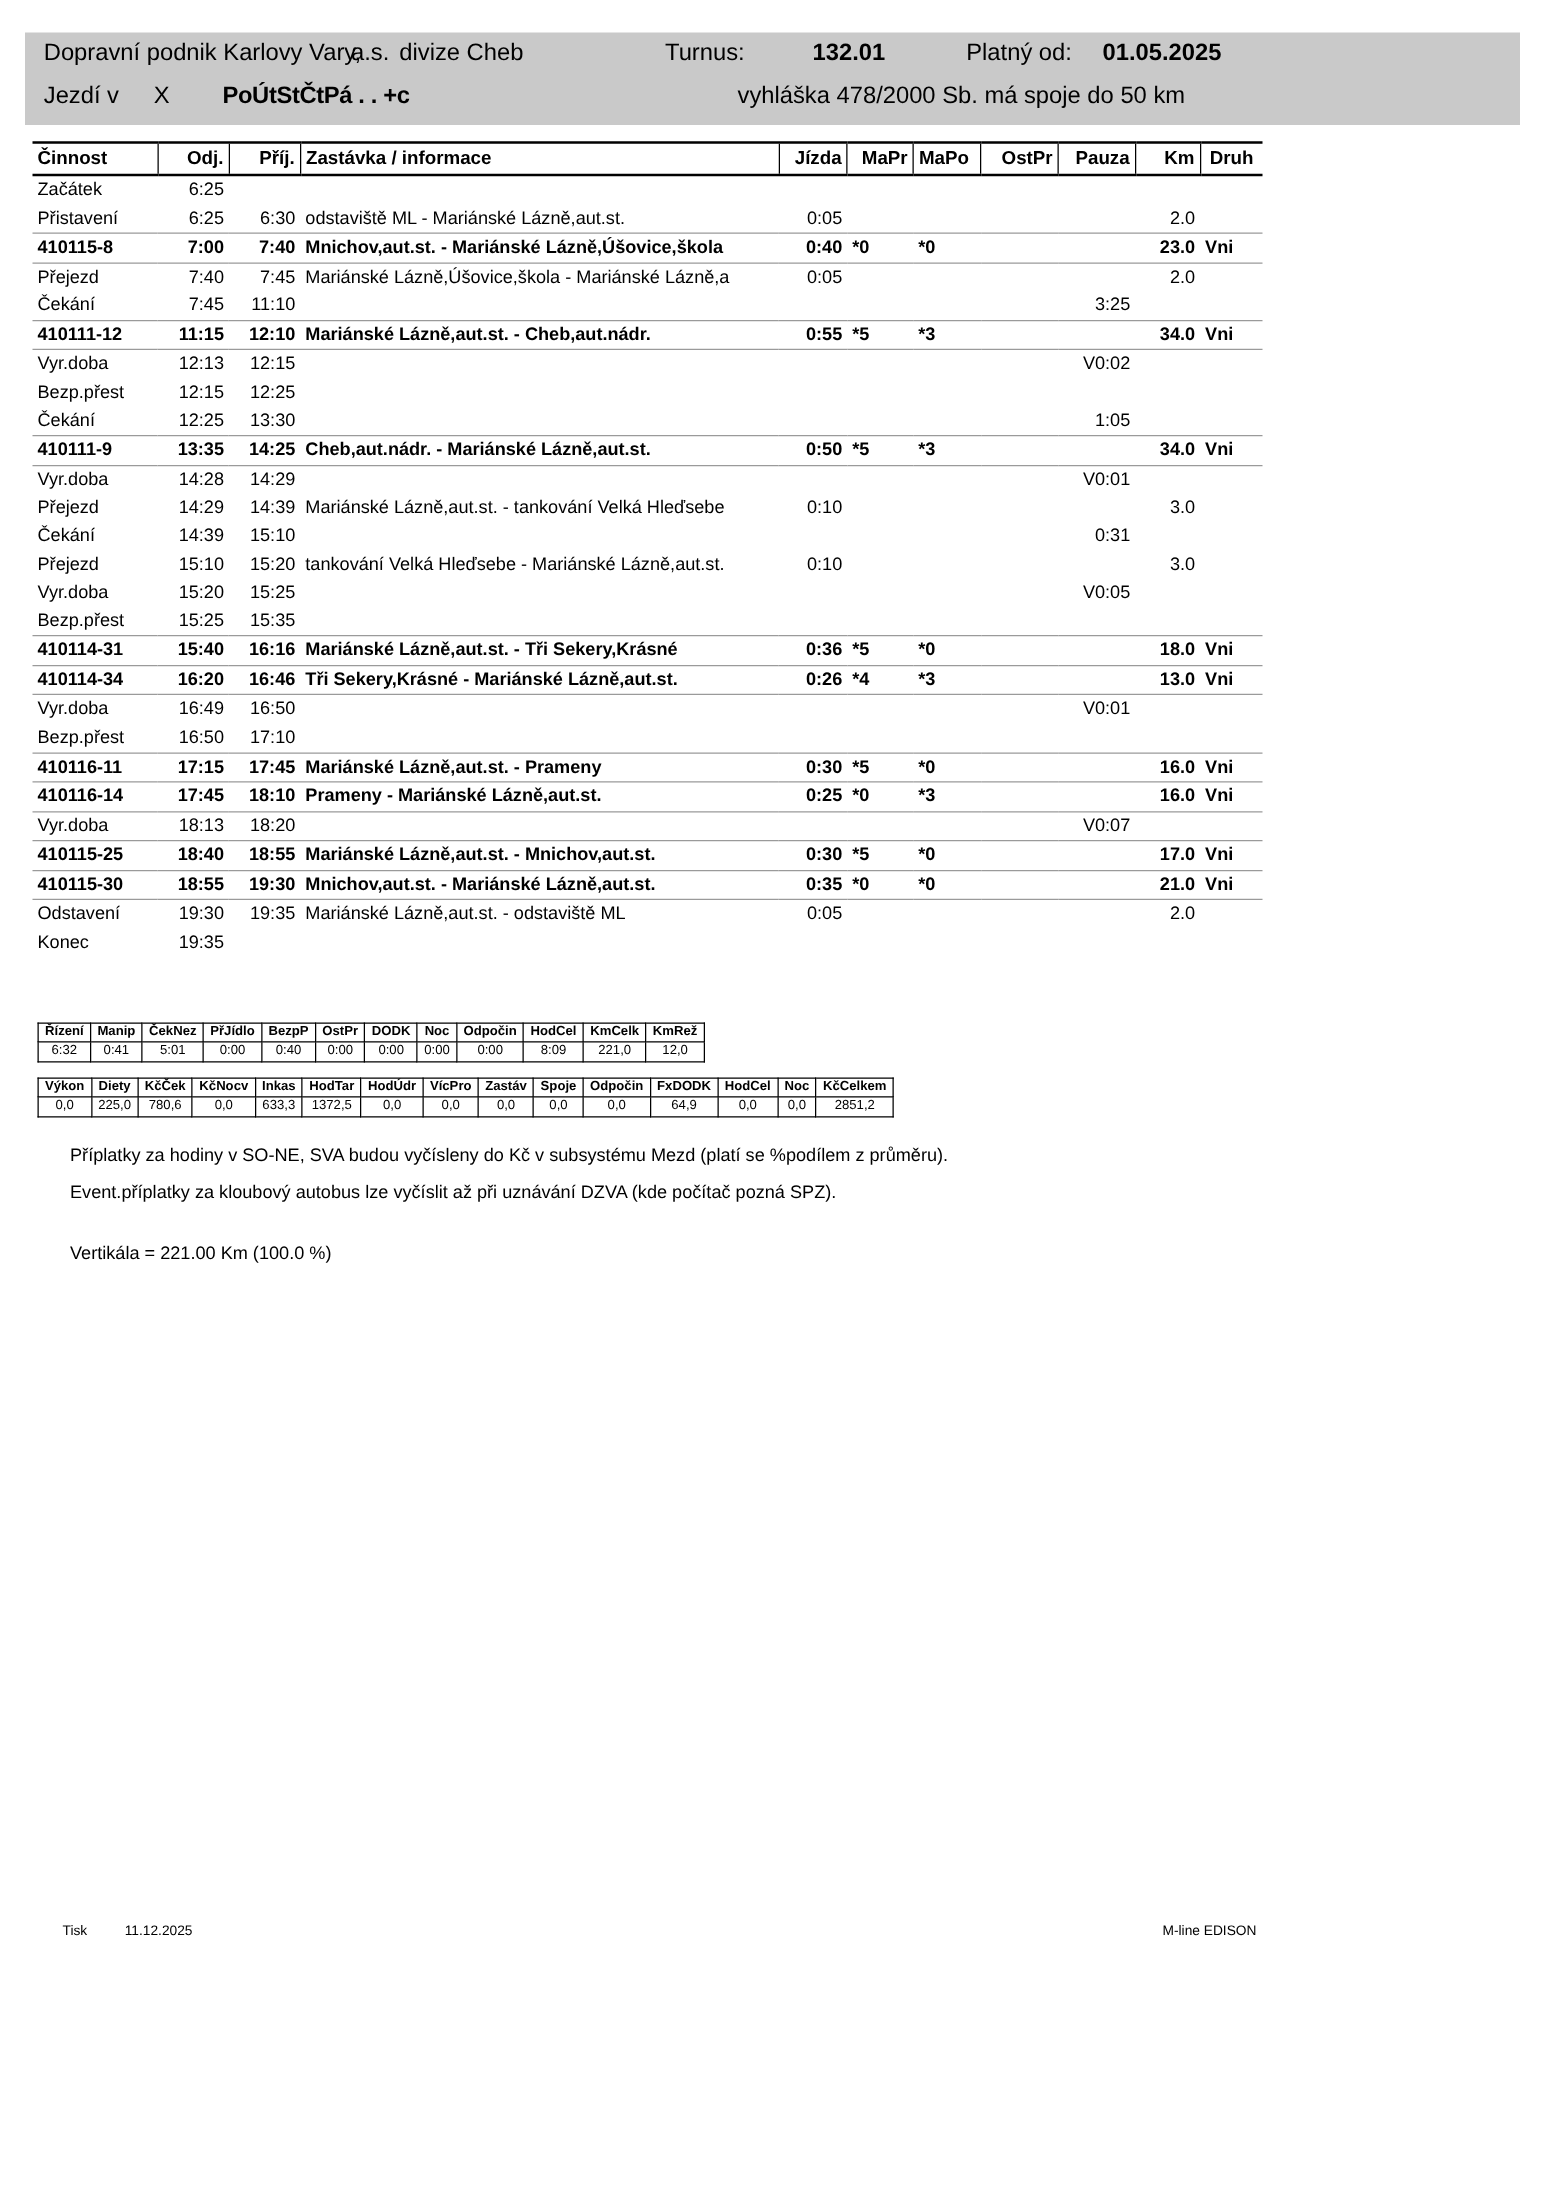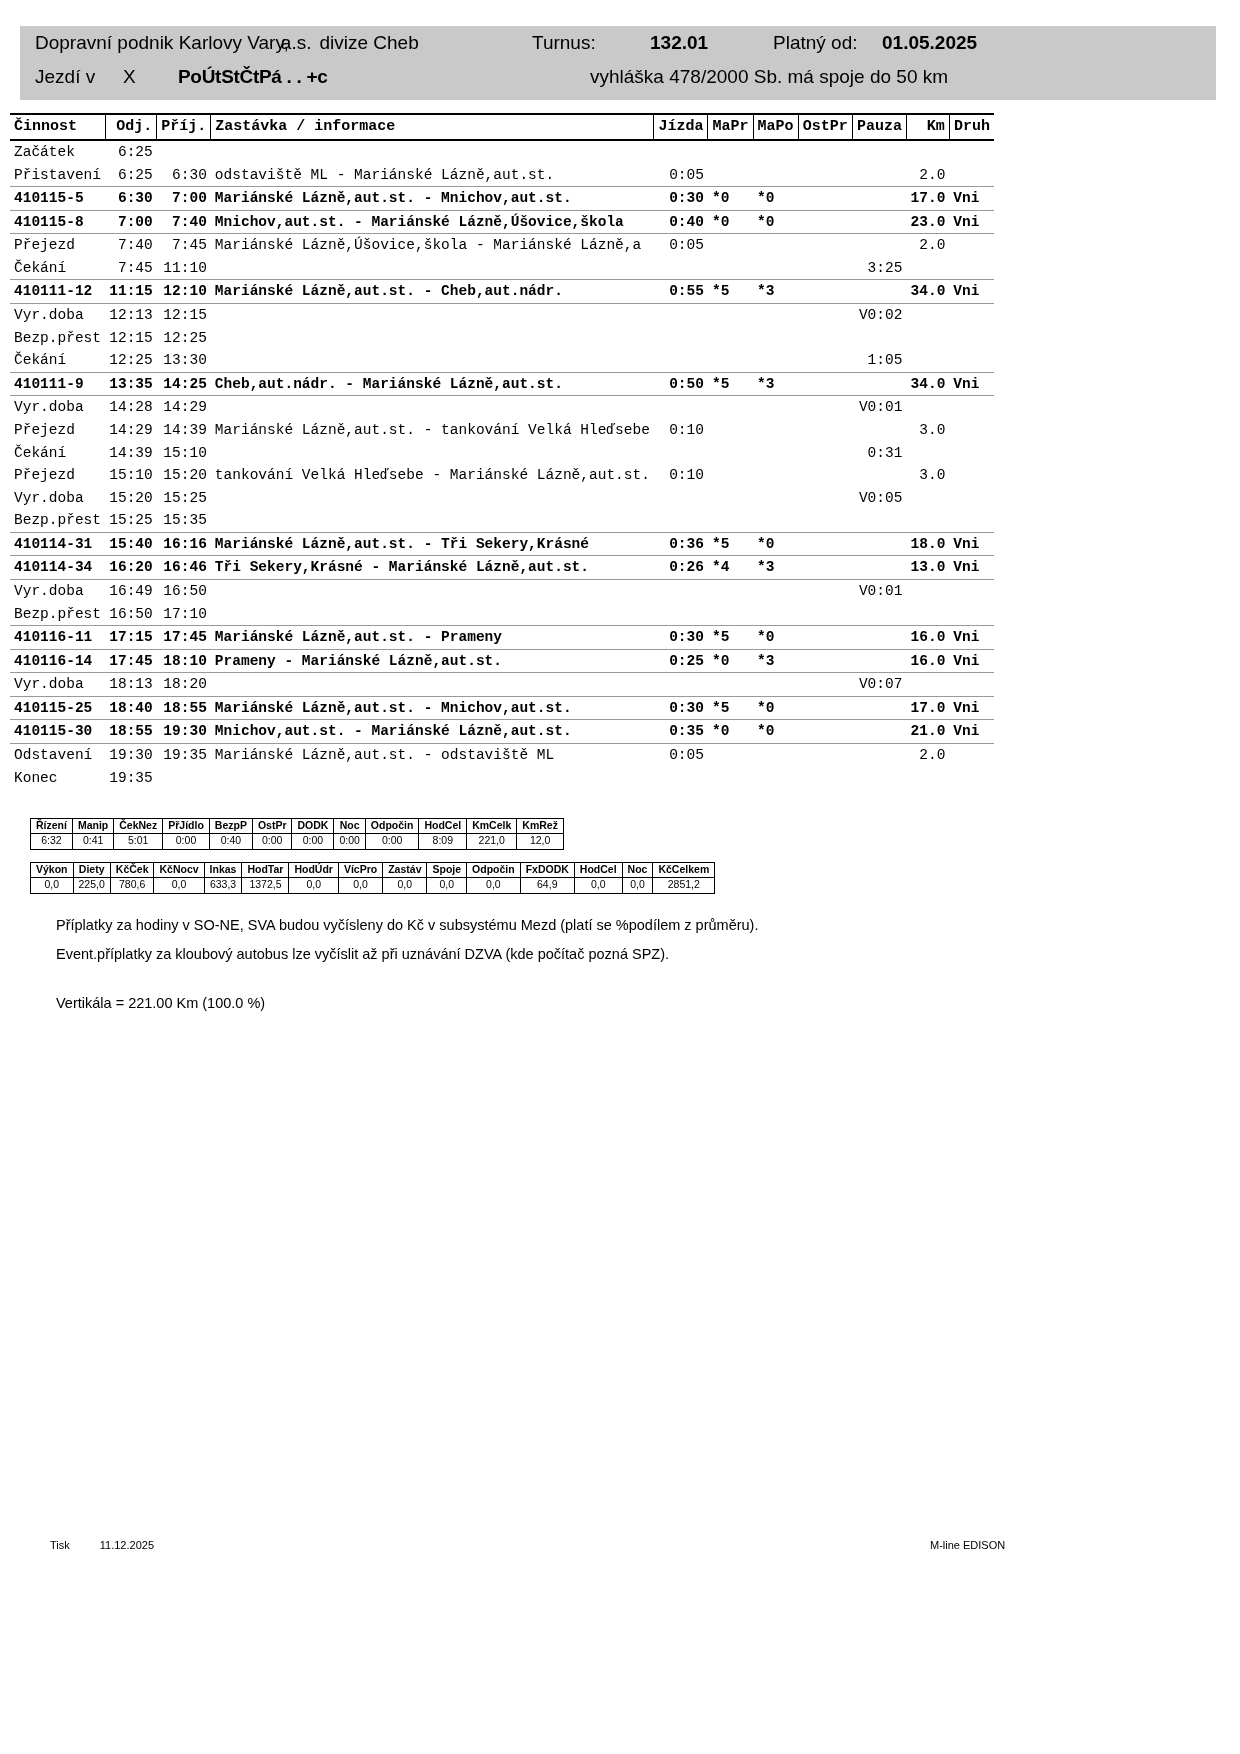--- a/index.html
+++ b/index.html
@@ -27,24 +27,23 @@
   .h-valid-lbl{position:absolute;left:753px;top:0;font-size:19px;}
   .h-valid-val{position:absolute;left:862px;top:0;font-size:19px;font-weight:bold;}
 
   .h-jezdi{position:absolute;left:15px;top:0;font-size:19px;}
   .h-x{position:absolute;left:103px;top:0;font-size:19px;}
   .h-days{position:absolute;left:158px;top:0;font-size:19px;font-weight:bold;letter-spacing:-0.3px;}
   .h-note{position:absolute;left:570px;top:0;font-size:19px;}
 
   
   .main-table{
-    position:absolute;left:10px;top:113px;width:984px;
+    position:absolute;left:26px;top:113px;width:984px;
     border-collapse:collapse;
     font-size:14.5px;
-    font-family:Liberation Mono, monospace;
   }
   .main-table th{
     font-weight:bold;font-size:15px;
     padding:3px 4px 4px 4px;
     border-top:2px solid #000;border-bottom:2px solid #000;
     border-left:1px solid #000;
     text-align:left;white-space:nowrap;
   }
   .main-table th:first-child{border-left:none;}
   .main-table th.c-cinnost{width:105px;}
@@ -153,33 +152,20 @@
           <td class="t-right">6:25</td>
           <td class="t-right">6:30</td>
           <td class="t-left">odstaviště ML - Mariánské Lázně,aut.st.</td>
           <td class="t-right">0:05</td>
           <td class="t-left"></td>
           <td class="t-left"></td>
           <td class="t-right"></td>
           <td class="t-right"></td>
           <td class="t-right">2.0</td>
           <td class="t-left"></td>
-        </tr>
-        <tr class="spoj ruled ruled-top">
-          <td class="t-left">410115-5</td>
-          <td class="t-right">6:30</td>
-          <td class="t-right">7:00</td>
-          <td class="t-left">Mariánské Lázně,aut.st. - Mnichov,aut.st.</td>
-          <td class="t-right">0:30</td>
-          <td class="t-left">*0</td>
-          <td class="t-left">*0</td>
-          <td class="t-right"></td>
-          <td class="t-right"></td>
-          <td class="t-right">17.0</td>
-          <td class="t-left">Vni</td>
         </tr>
         <tr class="spoj ruled ruled-top">
           <td class="t-left">410115-8</td>
           <td class="t-right">7:00</td>
           <td class="t-right">7:40</td>
           <td class="t-left">Mnichov,aut.st. - Mariánské Lázně,Úšovice,škola</td>
           <td class="t-right">0:40</td>
           <td class="t-left">*0</td>
           <td class="t-left">*0</td>
           <td class="t-right"></td>

